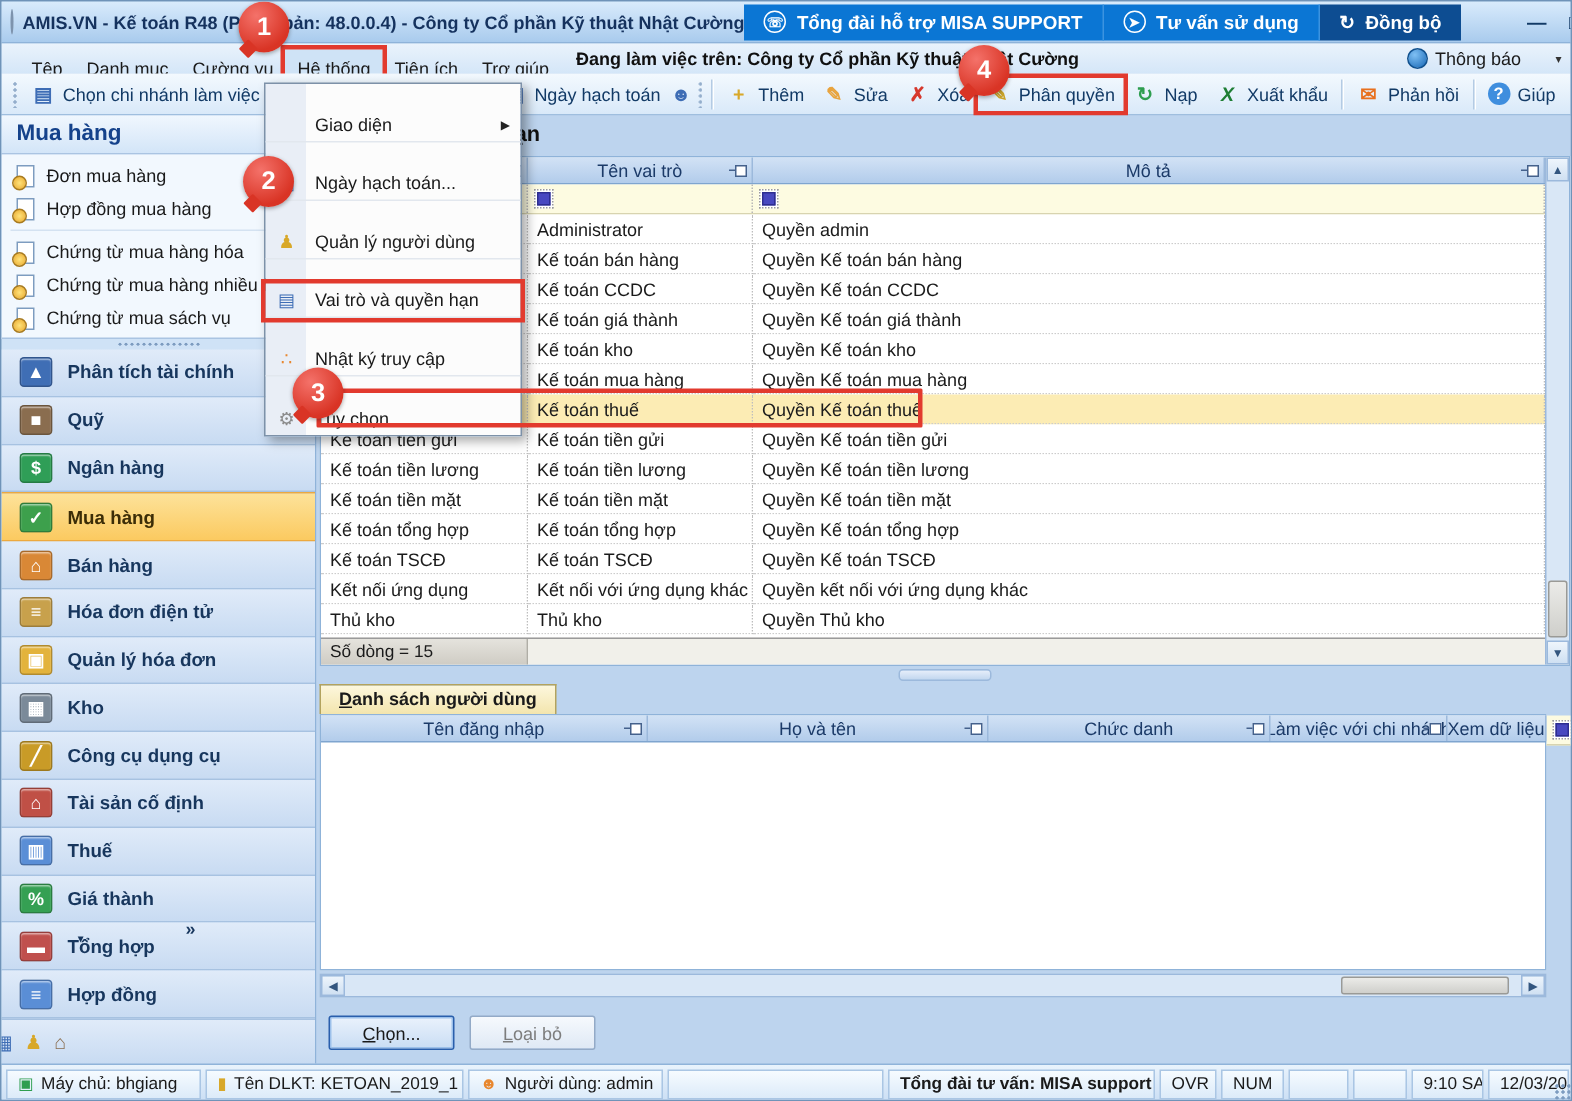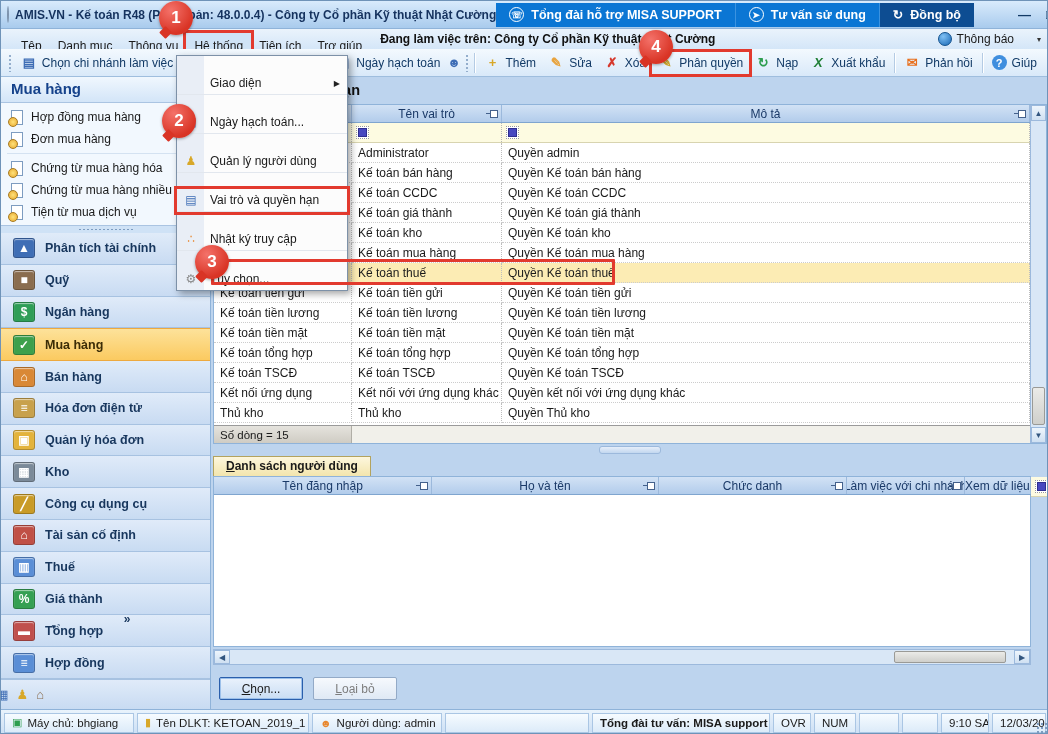--- a/index.html
+++ b/index.html
@@ -201,21 +201,21 @@
     <div class="win-controls">
       <span>—</span>
       <span>□</span>
 
     </div>
   </div>
 
   <div class="menubar">
     <span class="menu-item">Tệp</span>
     <span class="menu-item">Danh mục</span>
-    <span class="menu-item">Thông vụ</span>
+    <span class="menu-item">Cường vụ</span>
     <span class="menu-item boxed">Hệ thống</span>
     <span class="menu-item">Tiện ích</span>
     <span class="menu-item">Trợ giúp</span>
     <span class="working">
       <span>Đang làm việc trên:</span>
       <span>Công ty Cổ phần Kỹ thuật Nhật Cường</span>
     </span>
     <span class="notify">
       <span class="notify-ico"></span>
       <span>Thông báo</span>
@@ -272,42 +272,42 @@
     </div>
   </div>
 
   <div class="sidebar">
     <div class="sb-header">Mua hàng</div>
     <div class="sb-links">
       <div>
 
       <div class="sb-link">
           <span class="doc-ico"></span>
-          <span>Hợp đồng mua hàng</span>
+          <span>Đơn mua hàng</span>
         </div>
           <div class="sb-link">
           <span class="doc-ico"></span>
-          <span>Đơn mua hàng</span>
+          <span>Hợp đồng mua hàng</span>
         </div>
         </div>
       <div class="sb-link-sep"></div>
       <div>
 
       <div class="sb-link">
           <span class="doc-ico"></span>
           <span>Chứng từ mua hàng hóa</span>
         </div>
           <div class="sb-link">
           <span class="doc-ico"></span>
           <span>Chứng từ mua hàng nhiều hó</span>
         </div>
         </div>
       <div class="sb-link">
         <span class="doc-ico"></span>
-        <span>Tiện từ mua dịch vụ</span>
+        <span>Chứng từ mua sách vụ</span>
         <span class="combo-btn">▾</span>
       </div>
     </div>
     <div class="sb-splitter"></div>
     <div class="sb-modules">
 
     <div class="mod">
         <span class="mod-icon" style="background: rgb(63, 110, 181);">▲</span>
         <span>Phân tích tài chính</span>
       </div>

